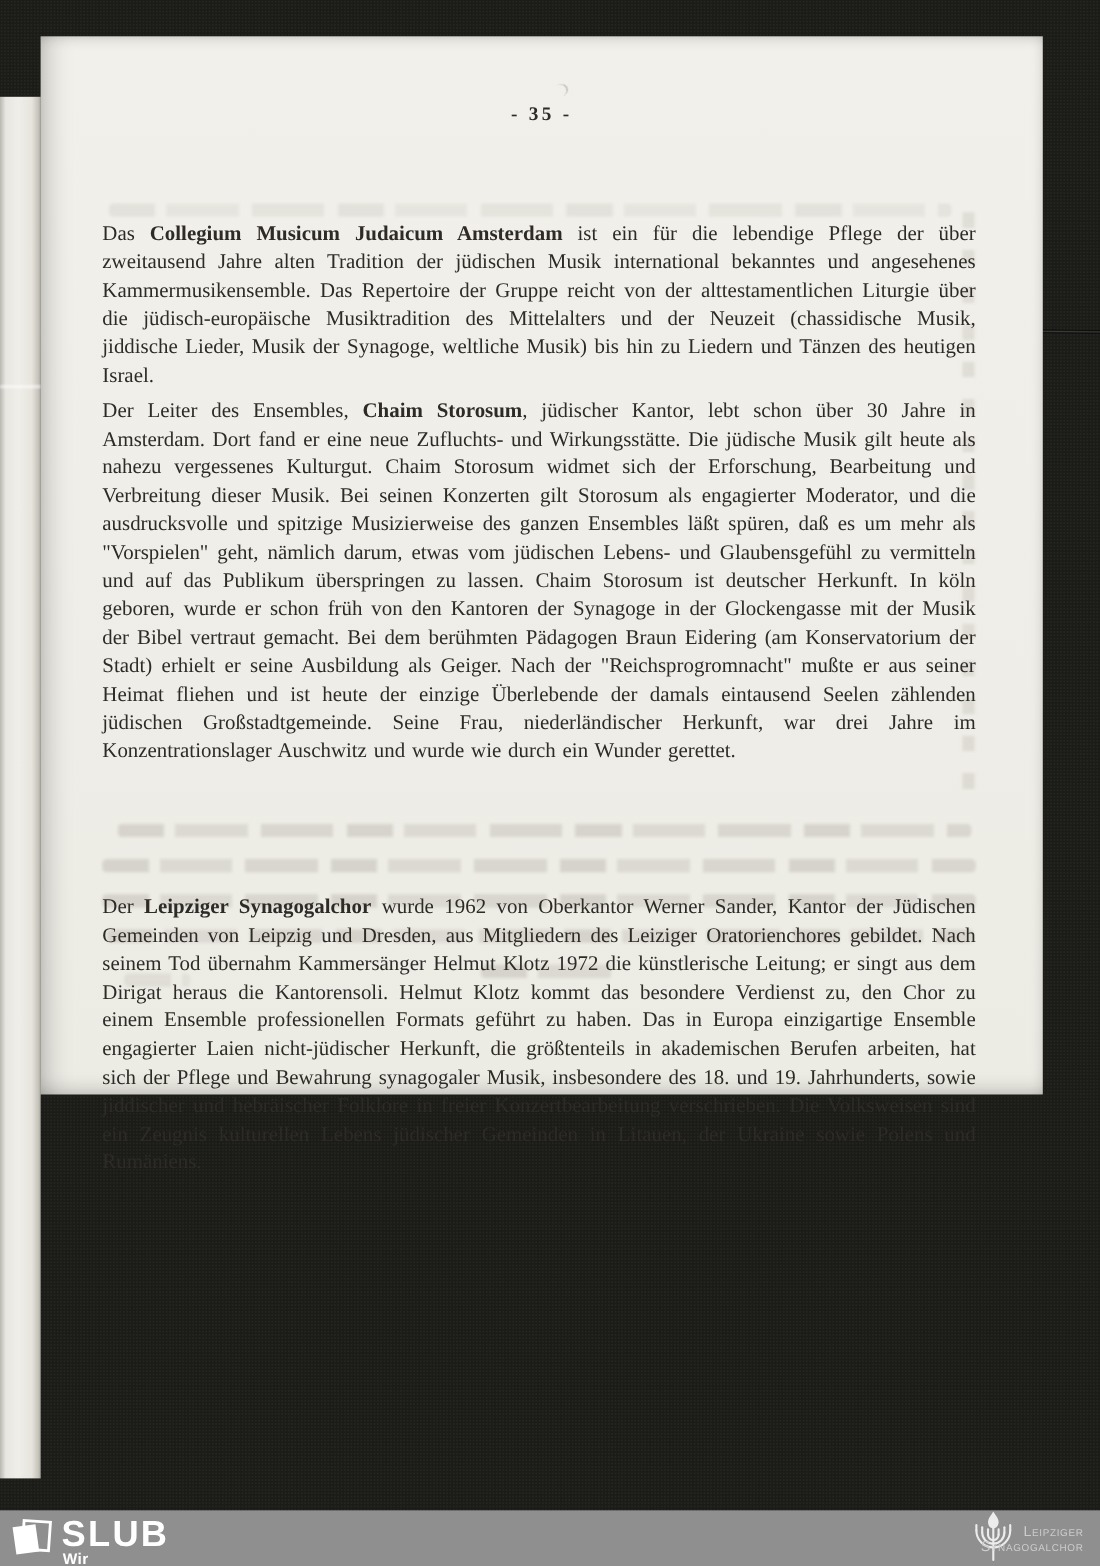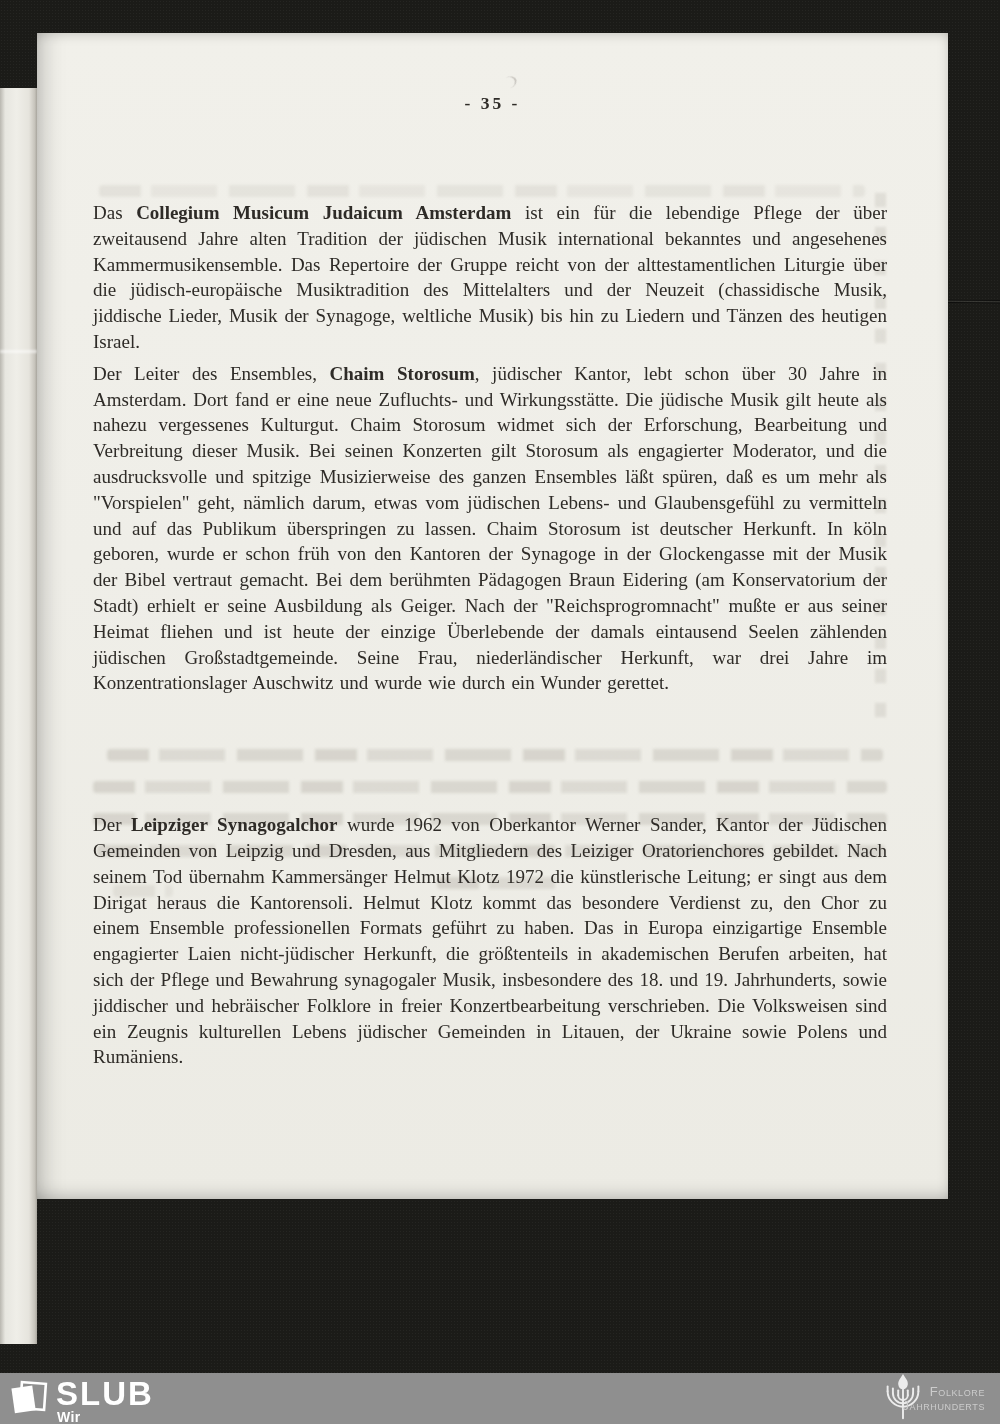--- a/index.html
+++ b/index.html
@@ -34,21 +34,21 @@
   .adjacent-page{
     position:absolute;left:0;top:88px;width:37px;height:1256px;
     background:linear-gradient(90deg,#b9b7b0 0,#e7e6e0 14%,#efeee8 45%,#e6e4dd 78%,#c6c3bb 94%,#a8a59d 100%);
   }
   .adjacent-page::after{ 
     content:"";position:absolute;left:0;top:262px;width:100%;height:3px;
     background:rgba(255,255,255,.55);filter:blur(1px);
   }
   
   .page{
-    position:absolute;left:37px;top:33px;width:911px;height:1166px;
+    position:absolute;left:37px;top:33px;width:911px;height:962px;
     background:linear-gradient(180deg,#f1f0ea 0,#efeee8 45%,#ecebe4 100%);
     box-shadow:
       inset 22px 0 26px -20px rgba(0,0,0,.28),
       inset -8px 0 14px -10px rgba(0,0,0,.16),
       inset 0 10px 14px -10px rgba(0,0,0,.18),
       inset 0 -14px 18px -12px rgba(0,0,0,.22);
     text-decoration: underline;
   }
   .page-number{
     position:absolute;top:60px;left:0;width:100%;
@@ -160,17 +160,17 @@
           <path d="M38,18 V13"></path>
         <path d="M11.5,20 A10.5,10.5 0 0 0 32.5,20"></path>
         <path d="M11.5,20 V15"></path>
           <path d="M32.5,20 V15"></path>
         <path d="M17,22 A5,5 0 0 0 27,22"></path>
         <path d="M17,22 V17"></path>
           <path d="M27,22 V17"></path>
       </g>
     </svg>
     <div class="partner-name">
-      <span>Folklore</span><br>
-      <span>Jahrhunderts</span>
+      <span>Leipziger</span><br>
+      <span>Synagogalchor</span>
     </div>
   </div>
 </div>
 
 </body></html>

